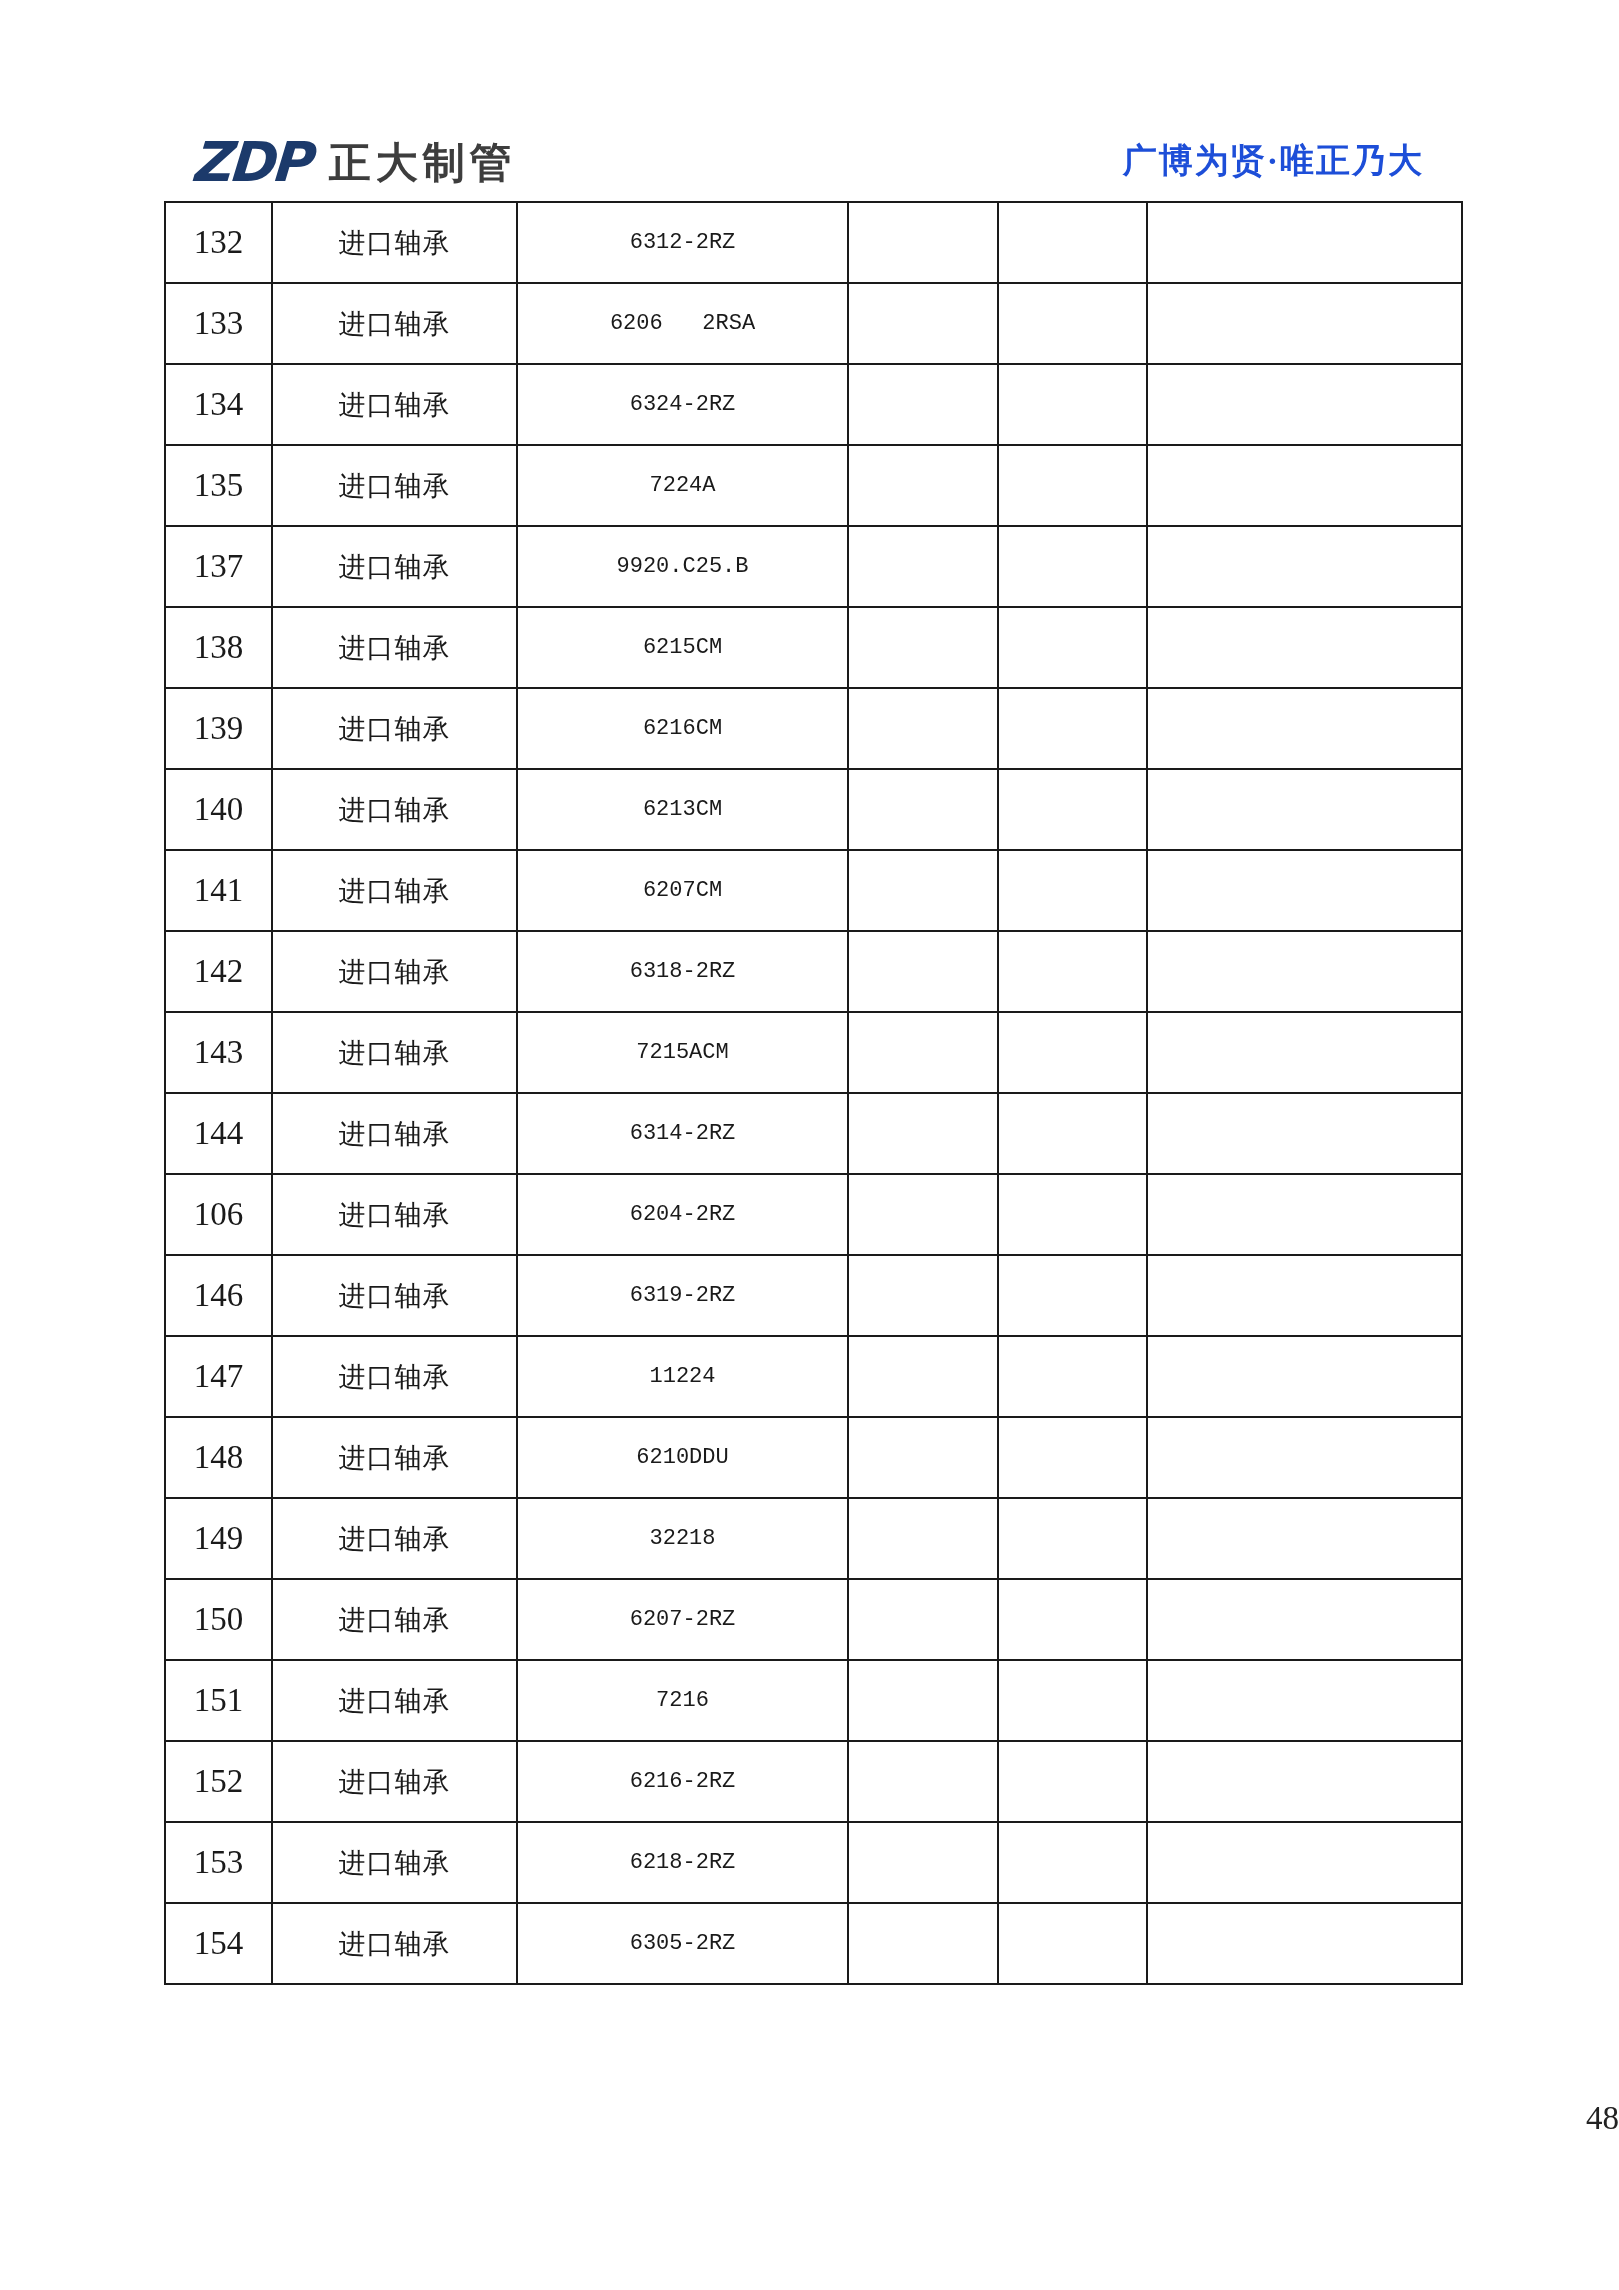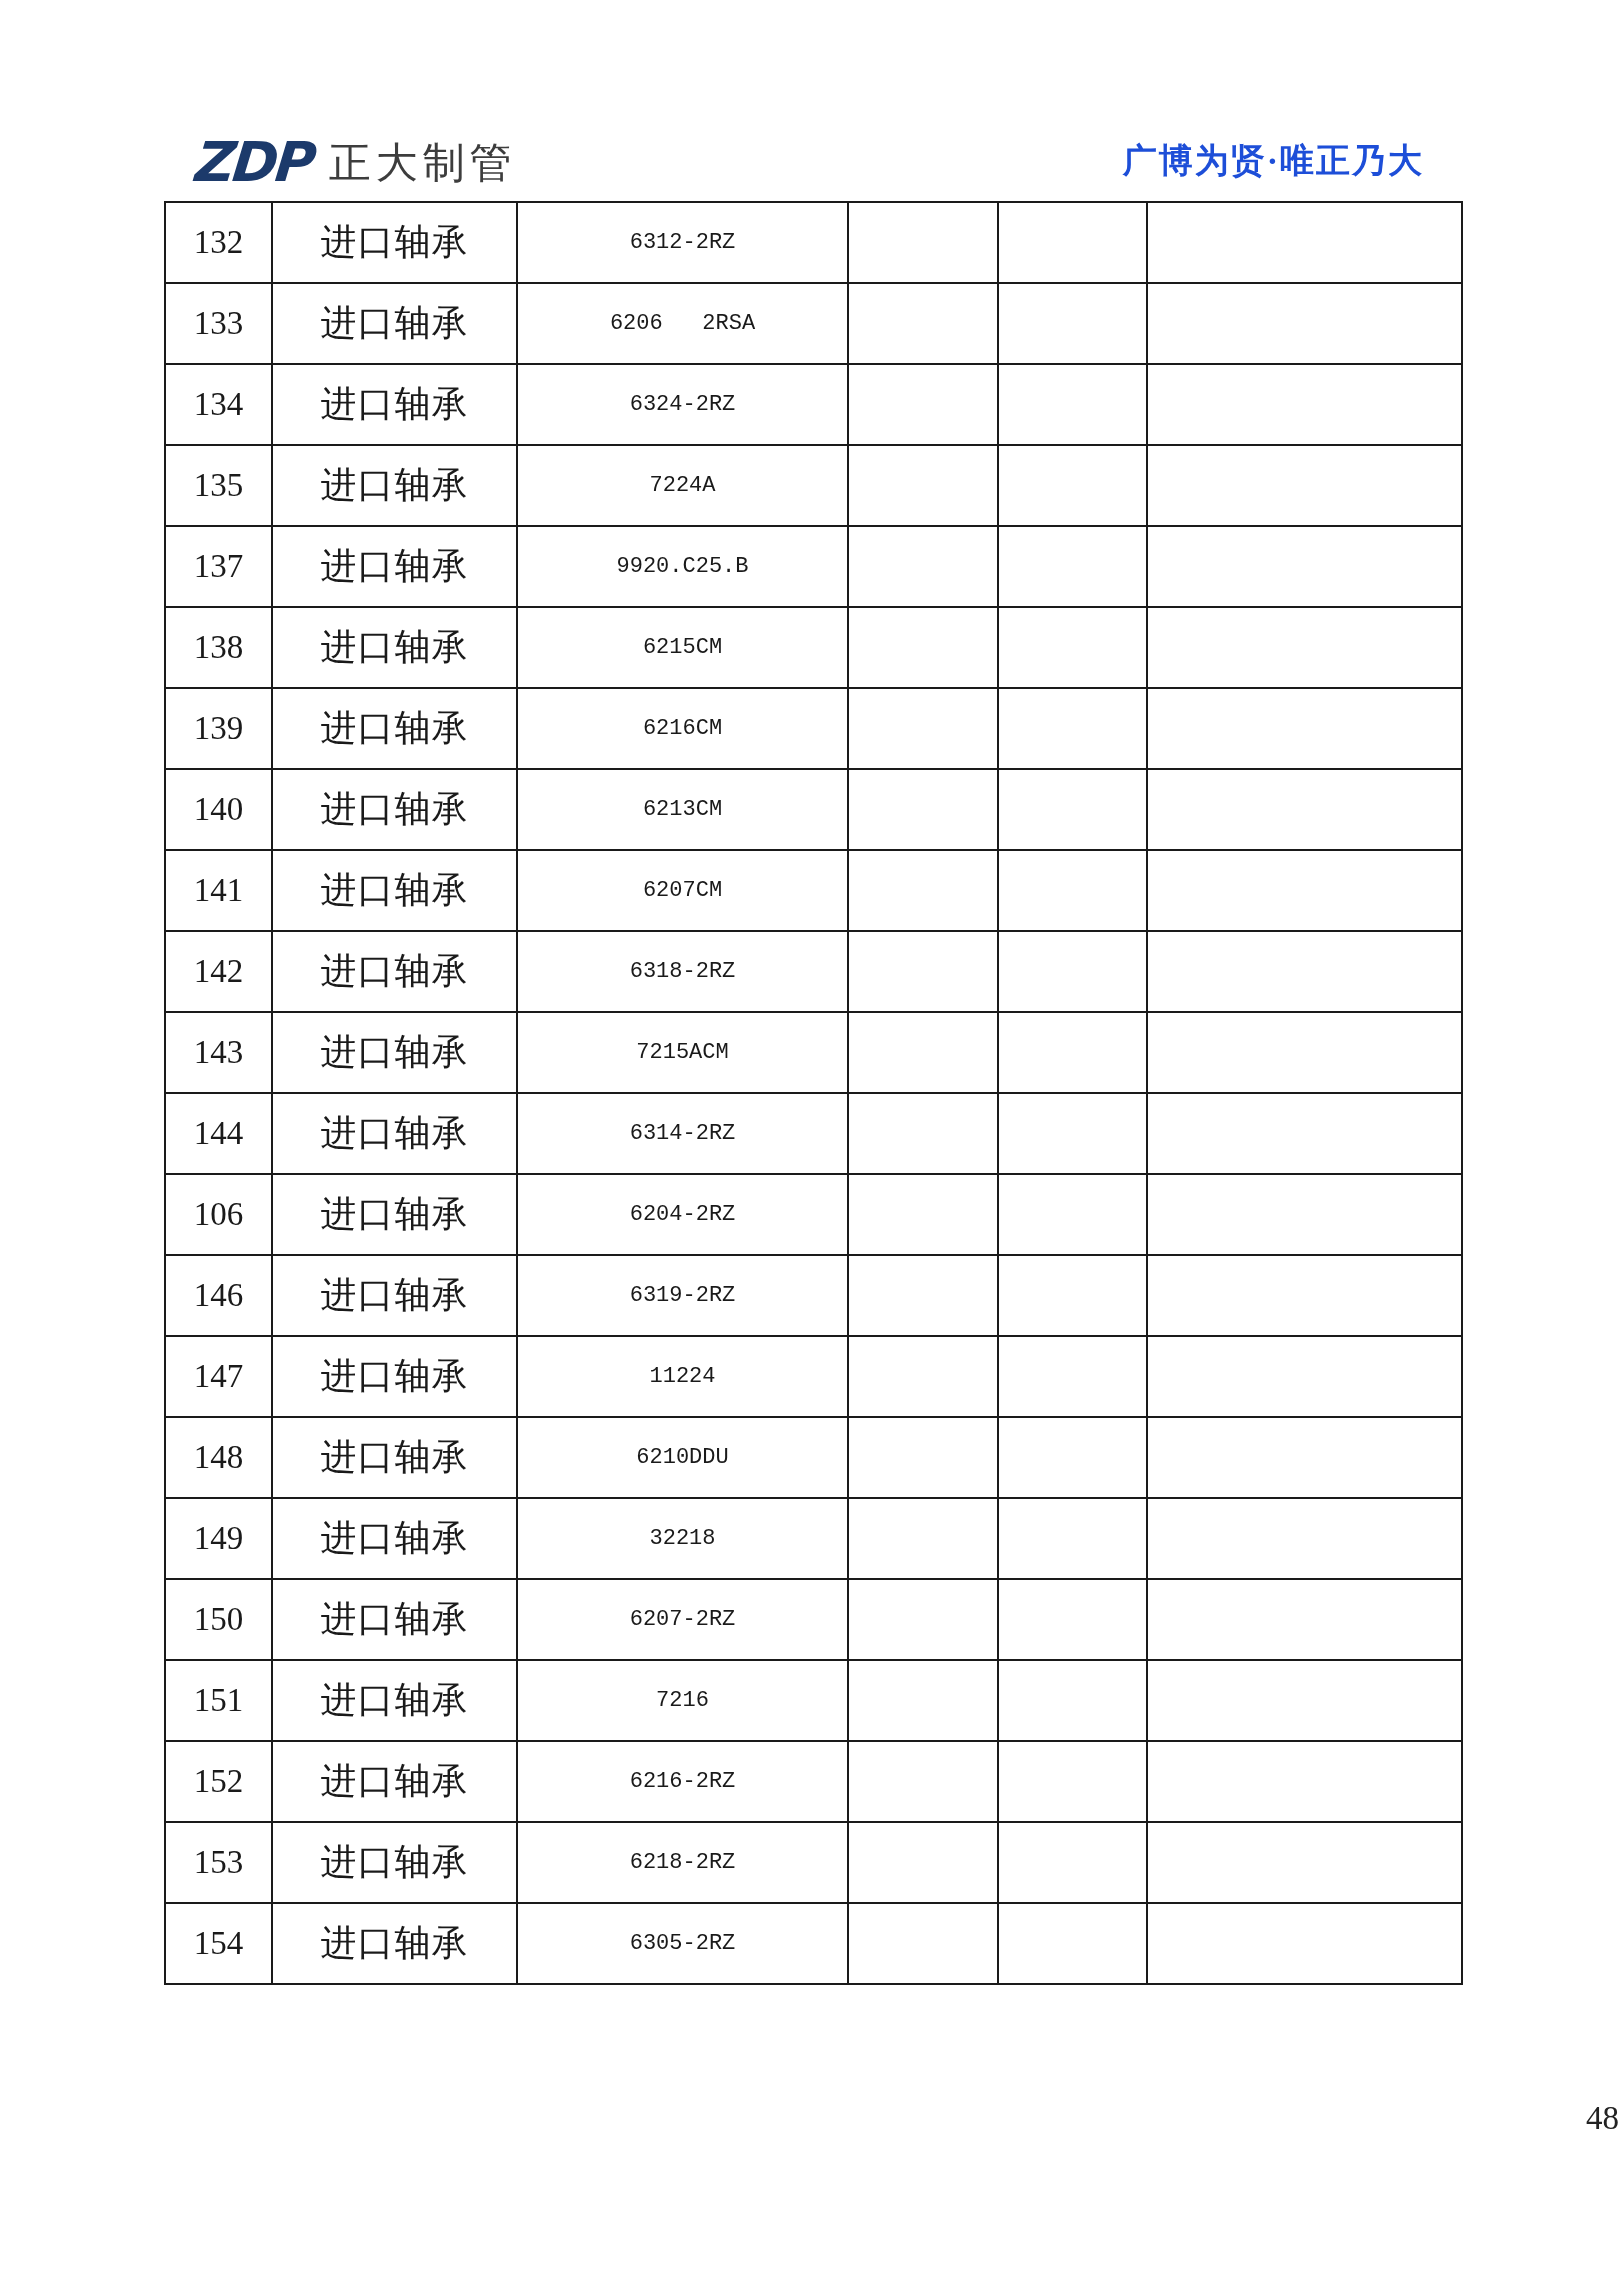--- a/index.html
+++ b/index.html
@@ -27,21 +27,21 @@
     font-family: "DejaVu Sans", sans-serif;
     font-weight: bold;
     font-style: italic;
     font-size: 55px;
     letter-spacing: -2.9px;
     color: #1c3a6b;
     transform: skewX(-6deg);
   }
   .logo-name {
     font-family: "Liberation Sans", sans-serif;
-    font-weight: normal;
+    font-weight: bold;
     font-size: 42px;
     letter-spacing: 4.9px;
     color: #3d3d3d;
   }
   .slogan {
     position: absolute;
     right: 195px;
     top: 144px;
     font-family: "Liberation Serif", serif;
     font-weight: bold;
@@ -64,21 +64,21 @@
   table.parts td {
     border: 2.9px solid #1a1a1a;
     height: 79px;
     text-align: center;
     vertical-align: middle;
     padding: 0;
     color: #1a1a1a;
     overflow: hidden;
   }
   td.no    { font-family: "Liberation Serif", serif; font-size: 33px; }
-  td.name  { font-family: "Liberation Sans", sans-serif; font-size: 36px; letter-spacing: 1px; }
+  td.name  { font-family: "Liberation Sans", sans-serif; font-size: 27px; letter-spacing: 1px; }
   td.model { font-family: "Liberation Mono", monospace; font-size: 22px; white-space: pre; }
 
   
   .page-number {
     position: absolute;
     left: 0;
     top: 2100px;
     width: 100%;
     text-align: right;
     font-family: "Liberation Serif", serif;

